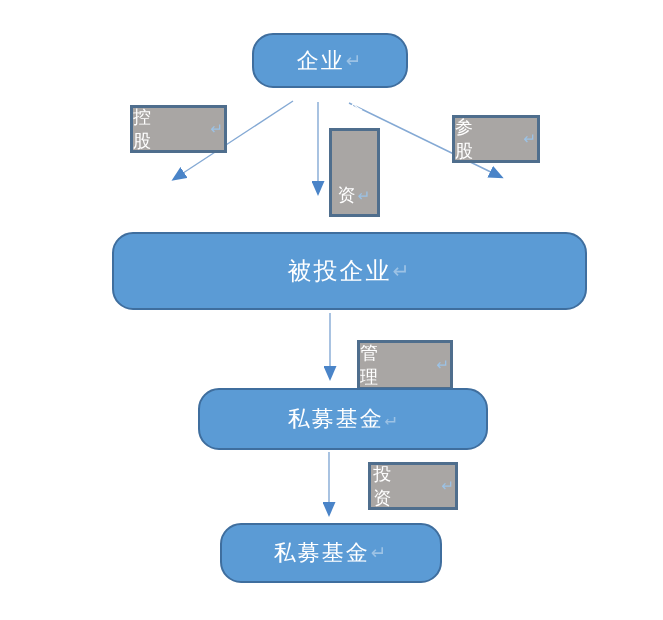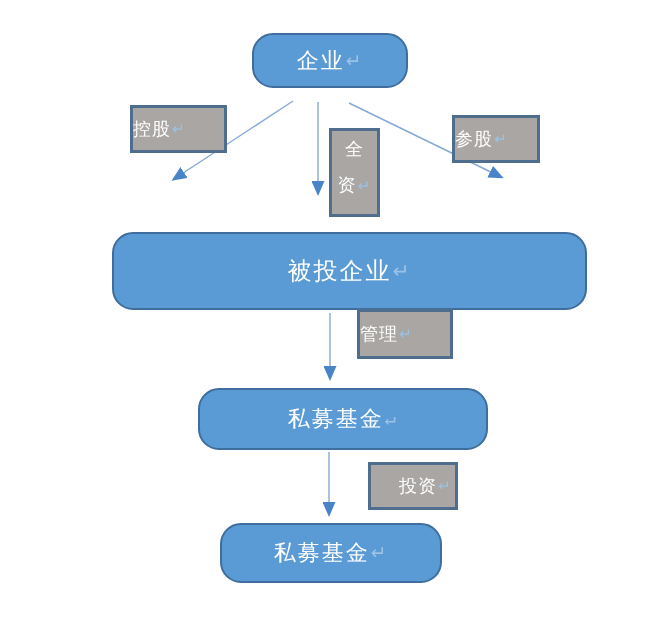--- a/index.html
+++ b/index.html
@@ -35,40 +35,41 @@
     letter-spacing: 2px;
   }
   .edge-label {
     position: absolute;
     z-index: 2;
     background: #a9a6a4;
     border: 3px solid #4f6e8d;
     box-sizing: border-box;
     display: flex;
     align-items: center;
-    justify-content: flex-start;
+    justify-content: flex-end;
     color: #ffffff;
     font-size: 18px;
     letter-spacing: 1px;
+    gap: 48px;
   }
   .return-mark {
     color: #9cc2e5;
     font-size: 0.85em;
     margin-left: 1px;
   }
   .node-enterprise       { left: 252px; top: 33px;  width: 156px; height: 55px; font-size: 22px; }
   .node-fund-manager     { left: 112px; top: 232px; width: 475px; height: 78px; font-size: 24px; }
   .node-private-fund     { left: 198px; top: 388px; width: 290px; height: 62px; font-size: 22px; font-family: Liberation Mono, monospace; }
   .node-invested         { left: 220px; top: 523px; width: 222px; height: 60px; font-size: 22px; }
 
   .label-holding         { left: 130px; top: 105px; width: 97px;  height: 48px; }
   .label-wholly-owned    { left: 329px; top: 128px; width: 51px;  height: 89px;
                            flex-direction: column; line-height: 36px; }
   .label-participation   { left: 452px; top: 115px; width: 88px;  height: 48px; }
-  .label-manage          { left: 357px; top: 309px; width: 96px;  height: 50px; }
+  .label-manage          { left: 357px; top: 340px; width: 96px;  height: 50px; }
   .label-invest          { left: 368px; top: 462px; width: 90px;  height: 48px; padding-left: 28px; }
   .vchar { display: block; text-align: center; }
 </style>
 </head>
 <body>
 
 <div class="canvas">
 
   <svg class="arrow-layer" viewBox="0 0 663 620" xmlns="http://www.w3.org/2000/svg">
     <defs>

